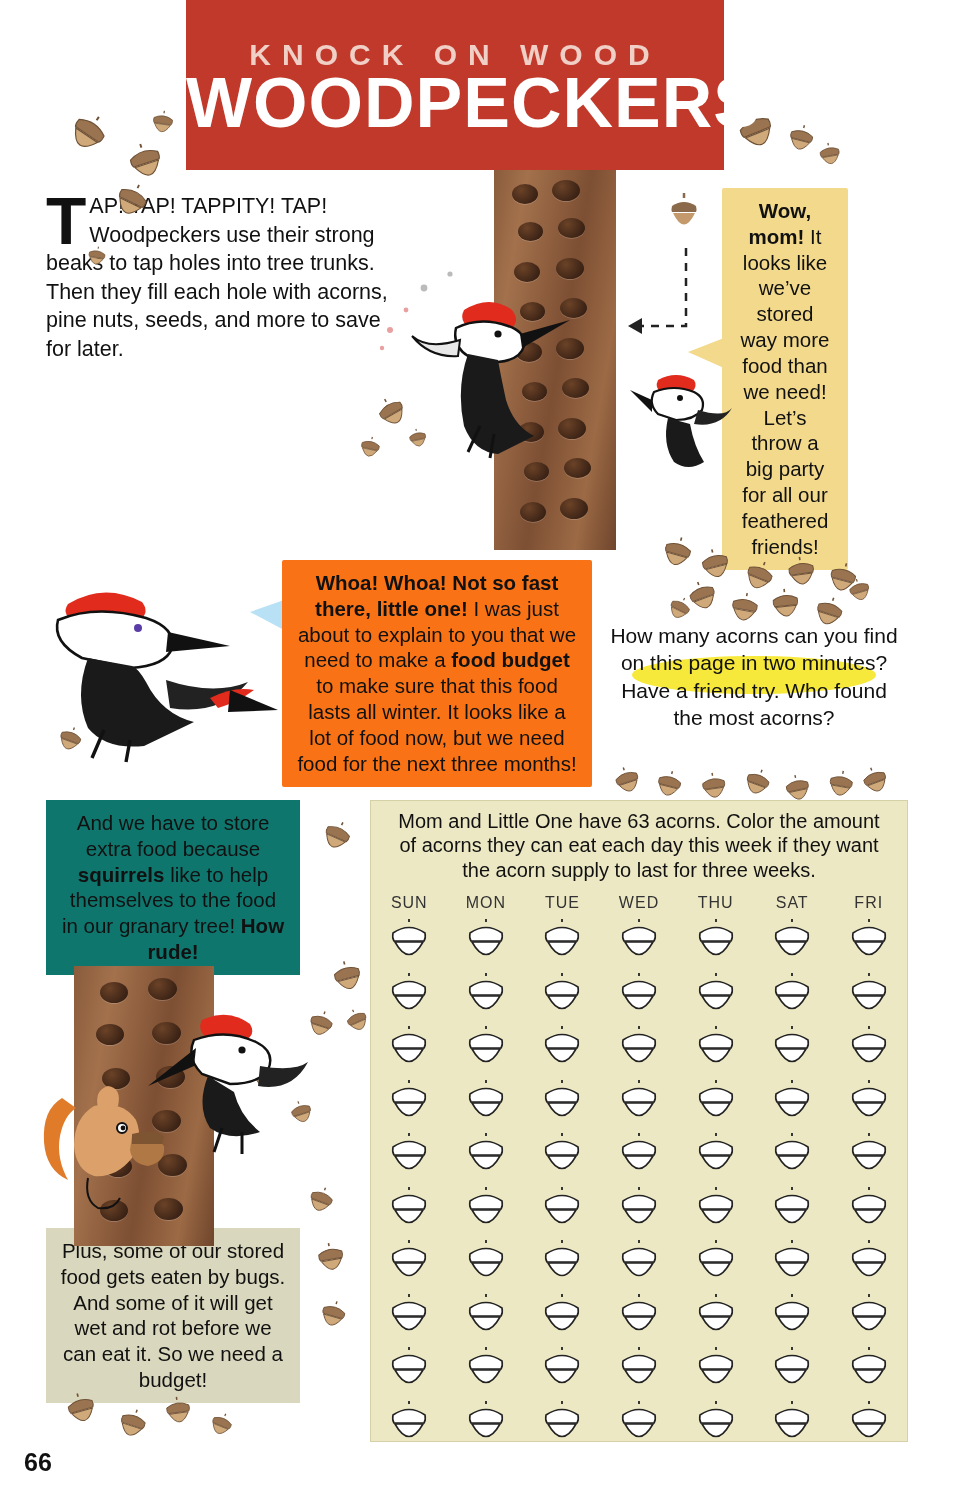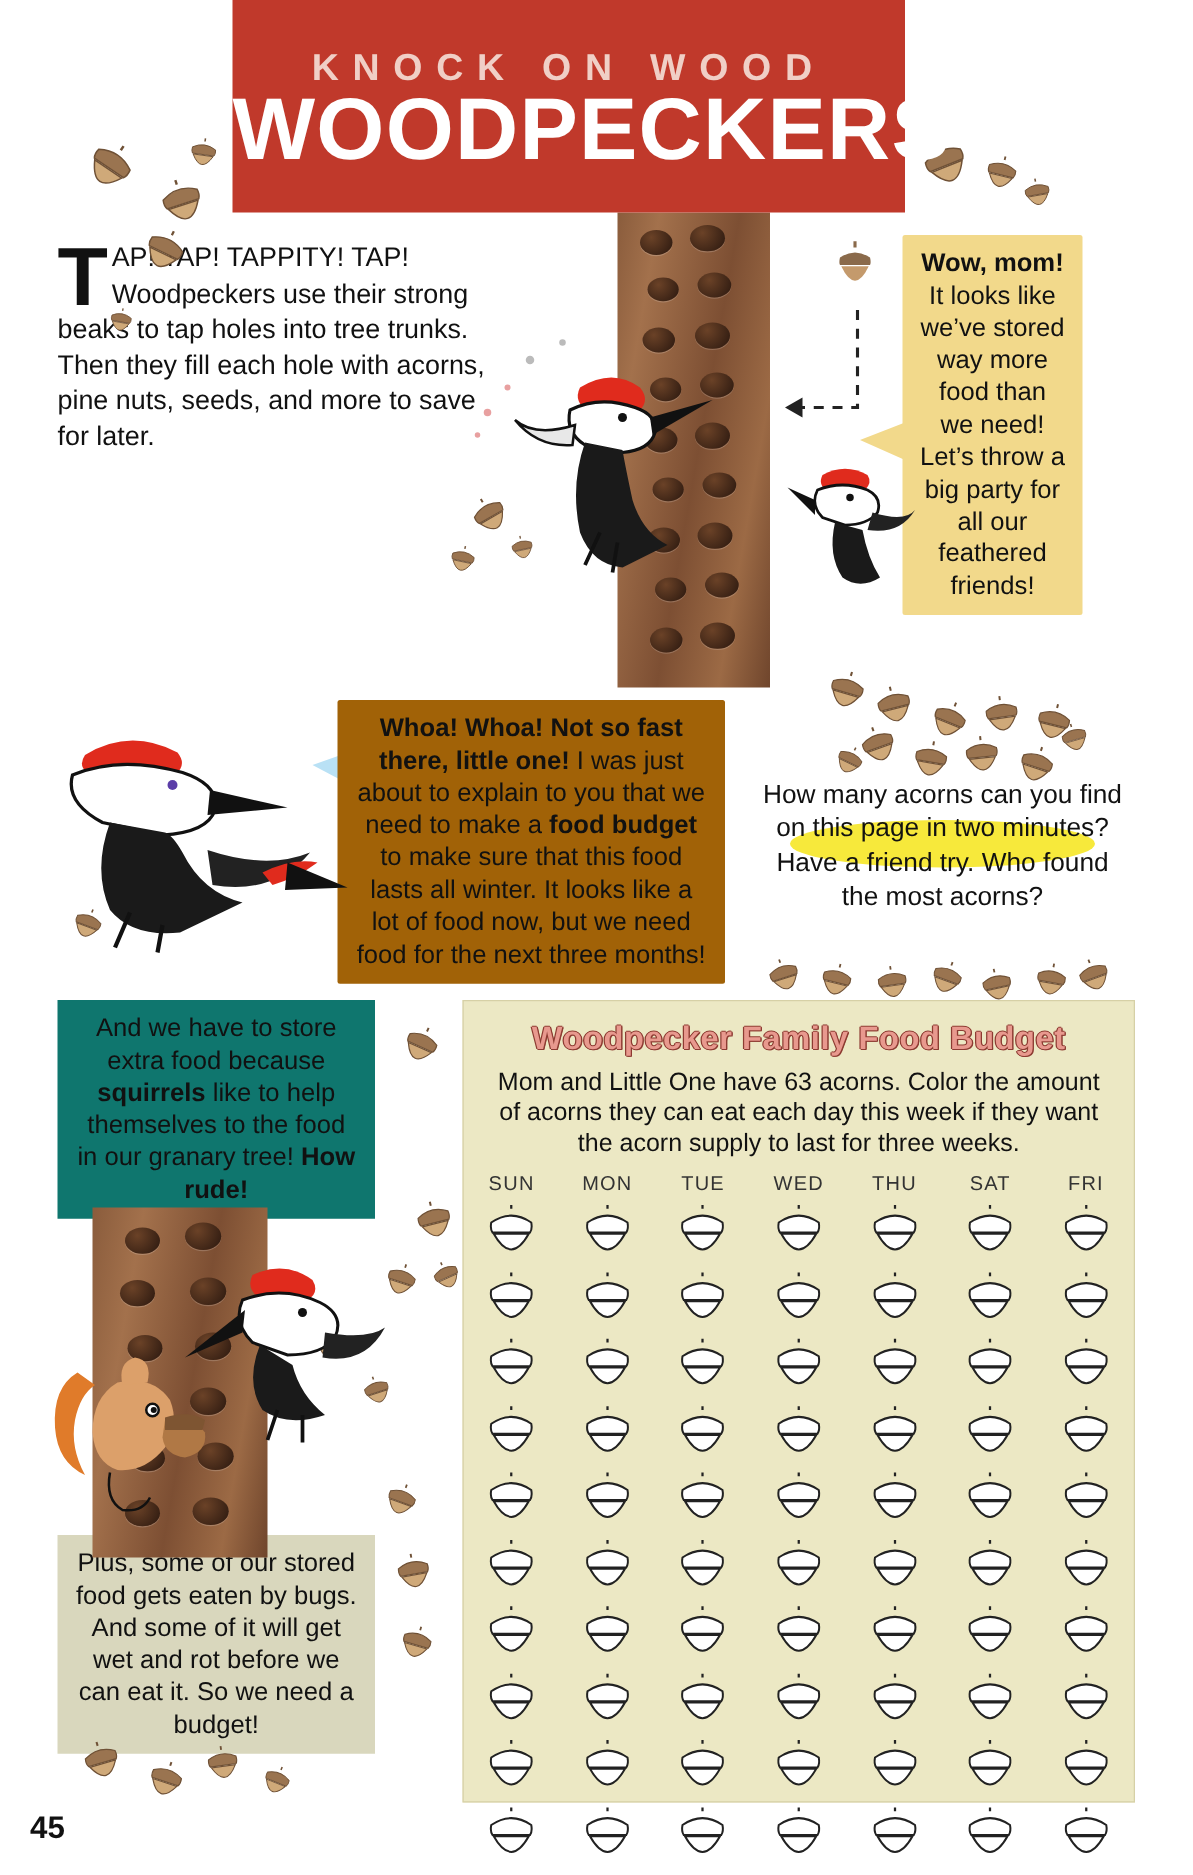--- a/index.html
+++ b/index.html
@@ -66,37 +66,37 @@
   
   .bubble {
     position: absolute;
     padding: 10px 14px;
     font-size: 20.5px;
     line-height: 1.26;
     text-align: center;
     color: #111;
   }
   .bubble-yellow {
-    left: 722px; top: 188px; width: 144px;
+    left: 722px; top: 188px; width: 126px;
     background: #f2d98b;
     border-radius: 2px;
   }
   .bubble-yellow .lead { font-weight: bold; }
   .bubble-yellow-tail {
     position: absolute;
     left: 688px; top: 338px;
     width: 0; height: 0;
     border-top: 14px solid transparent;
     border-bottom: 16px solid transparent;
     border-right: 36px solid #f2d98b;
   }
 
   .bubble-blue {
-    left: 270px; top: 560px; width: 310px;
-    background: #a16207;
+    left: 282px; top: 560px; width: 310px;
+    background: #f97316;
     border-radius: 2px;
   }
   .bubble-blue-tail {
     position: absolute;
     left: 250px; top: 600px;
     width: 0; height: 0;
     border-top: 12px solid transparent;
     border-bottom: 18px solid transparent;
     border-right: 34px solid #b9e1f5;
   }
@@ -550,21 +550,20 @@
       <path d="M20 5 L20 1" stroke="#6f5136" stroke-width="2"></path>
     </svg>
     <svg class="acorn" width="20.8" height="24.96" viewBox="0 0 40 48" style="left: 86px; top: 246px; transform: rotate(10deg);">
       <path d="M5 14 Q20 5 35 14 Q36 19 34 22 L6 22 Q4 19 5 14Z" fill="#9a7450" stroke="#6f5136" stroke-width="1.2"></path>
       <path d="M7 23 Q20 47 33 23 Z" fill="#cfa979" stroke="#6f5136" stroke-width="1.2"></path>
       <path d="M20 5 L20 1" stroke="#6f5136" stroke-width="2"></path>
     </svg>
   </div>
 
 <div class="worksheet">
-  <div class="ws-title">Woodpecker Family Food Budget</div>
   <div class="ws-instructions">Mom and Little One have 63 acorns. Color the amount of acorns they can eat each day this week if they want the acorn supply to last for three weeks.</div>
   <div class="ws-grid" id="ws-grid">
       <div class="ws-col">
         <div class="ws-colhead">SUN</div>
         <svg class="ws-acorn" width="42" height="50" viewBox="0 0 42 50">
           <path d="M5 15 Q21 4 37 15 Q38 20 36 23 L6 23 Q4 20 5 15Z" fill="#ffffff" stroke="#222" stroke-width="1.6"></path>
           <path d="M7 24 Q21 49 35 24 Z" fill="#ffffff" stroke="#222" stroke-width="1.6"></path>
           <path d="M21 4 L21 1" stroke="#222" stroke-width="1.8"></path>
         </svg>
         <svg class="ws-acorn" width="42" height="50" viewBox="0 0 42 50">
@@ -927,13 +926,13 @@
         </svg>
         <svg class="ws-acorn" width="42" height="50" viewBox="0 0 42 50">
           <path d="M5 15 Q21 4 37 15 Q38 20 36 23 L6 23 Q4 20 5 15Z" fill="#ffffff" stroke="#222" stroke-width="1.6"></path>
           <path d="M7 24 Q21 49 35 24 Z" fill="#ffffff" stroke="#222" stroke-width="1.6"></path>
           <path d="M21 4 L21 1" stroke="#222" stroke-width="1.8"></path>
         </svg>
       </div>
     </div>
 </div>
 
-<div class="page-num">45</div>
+<div class="page-num">66</div>
 
 </body></html>

